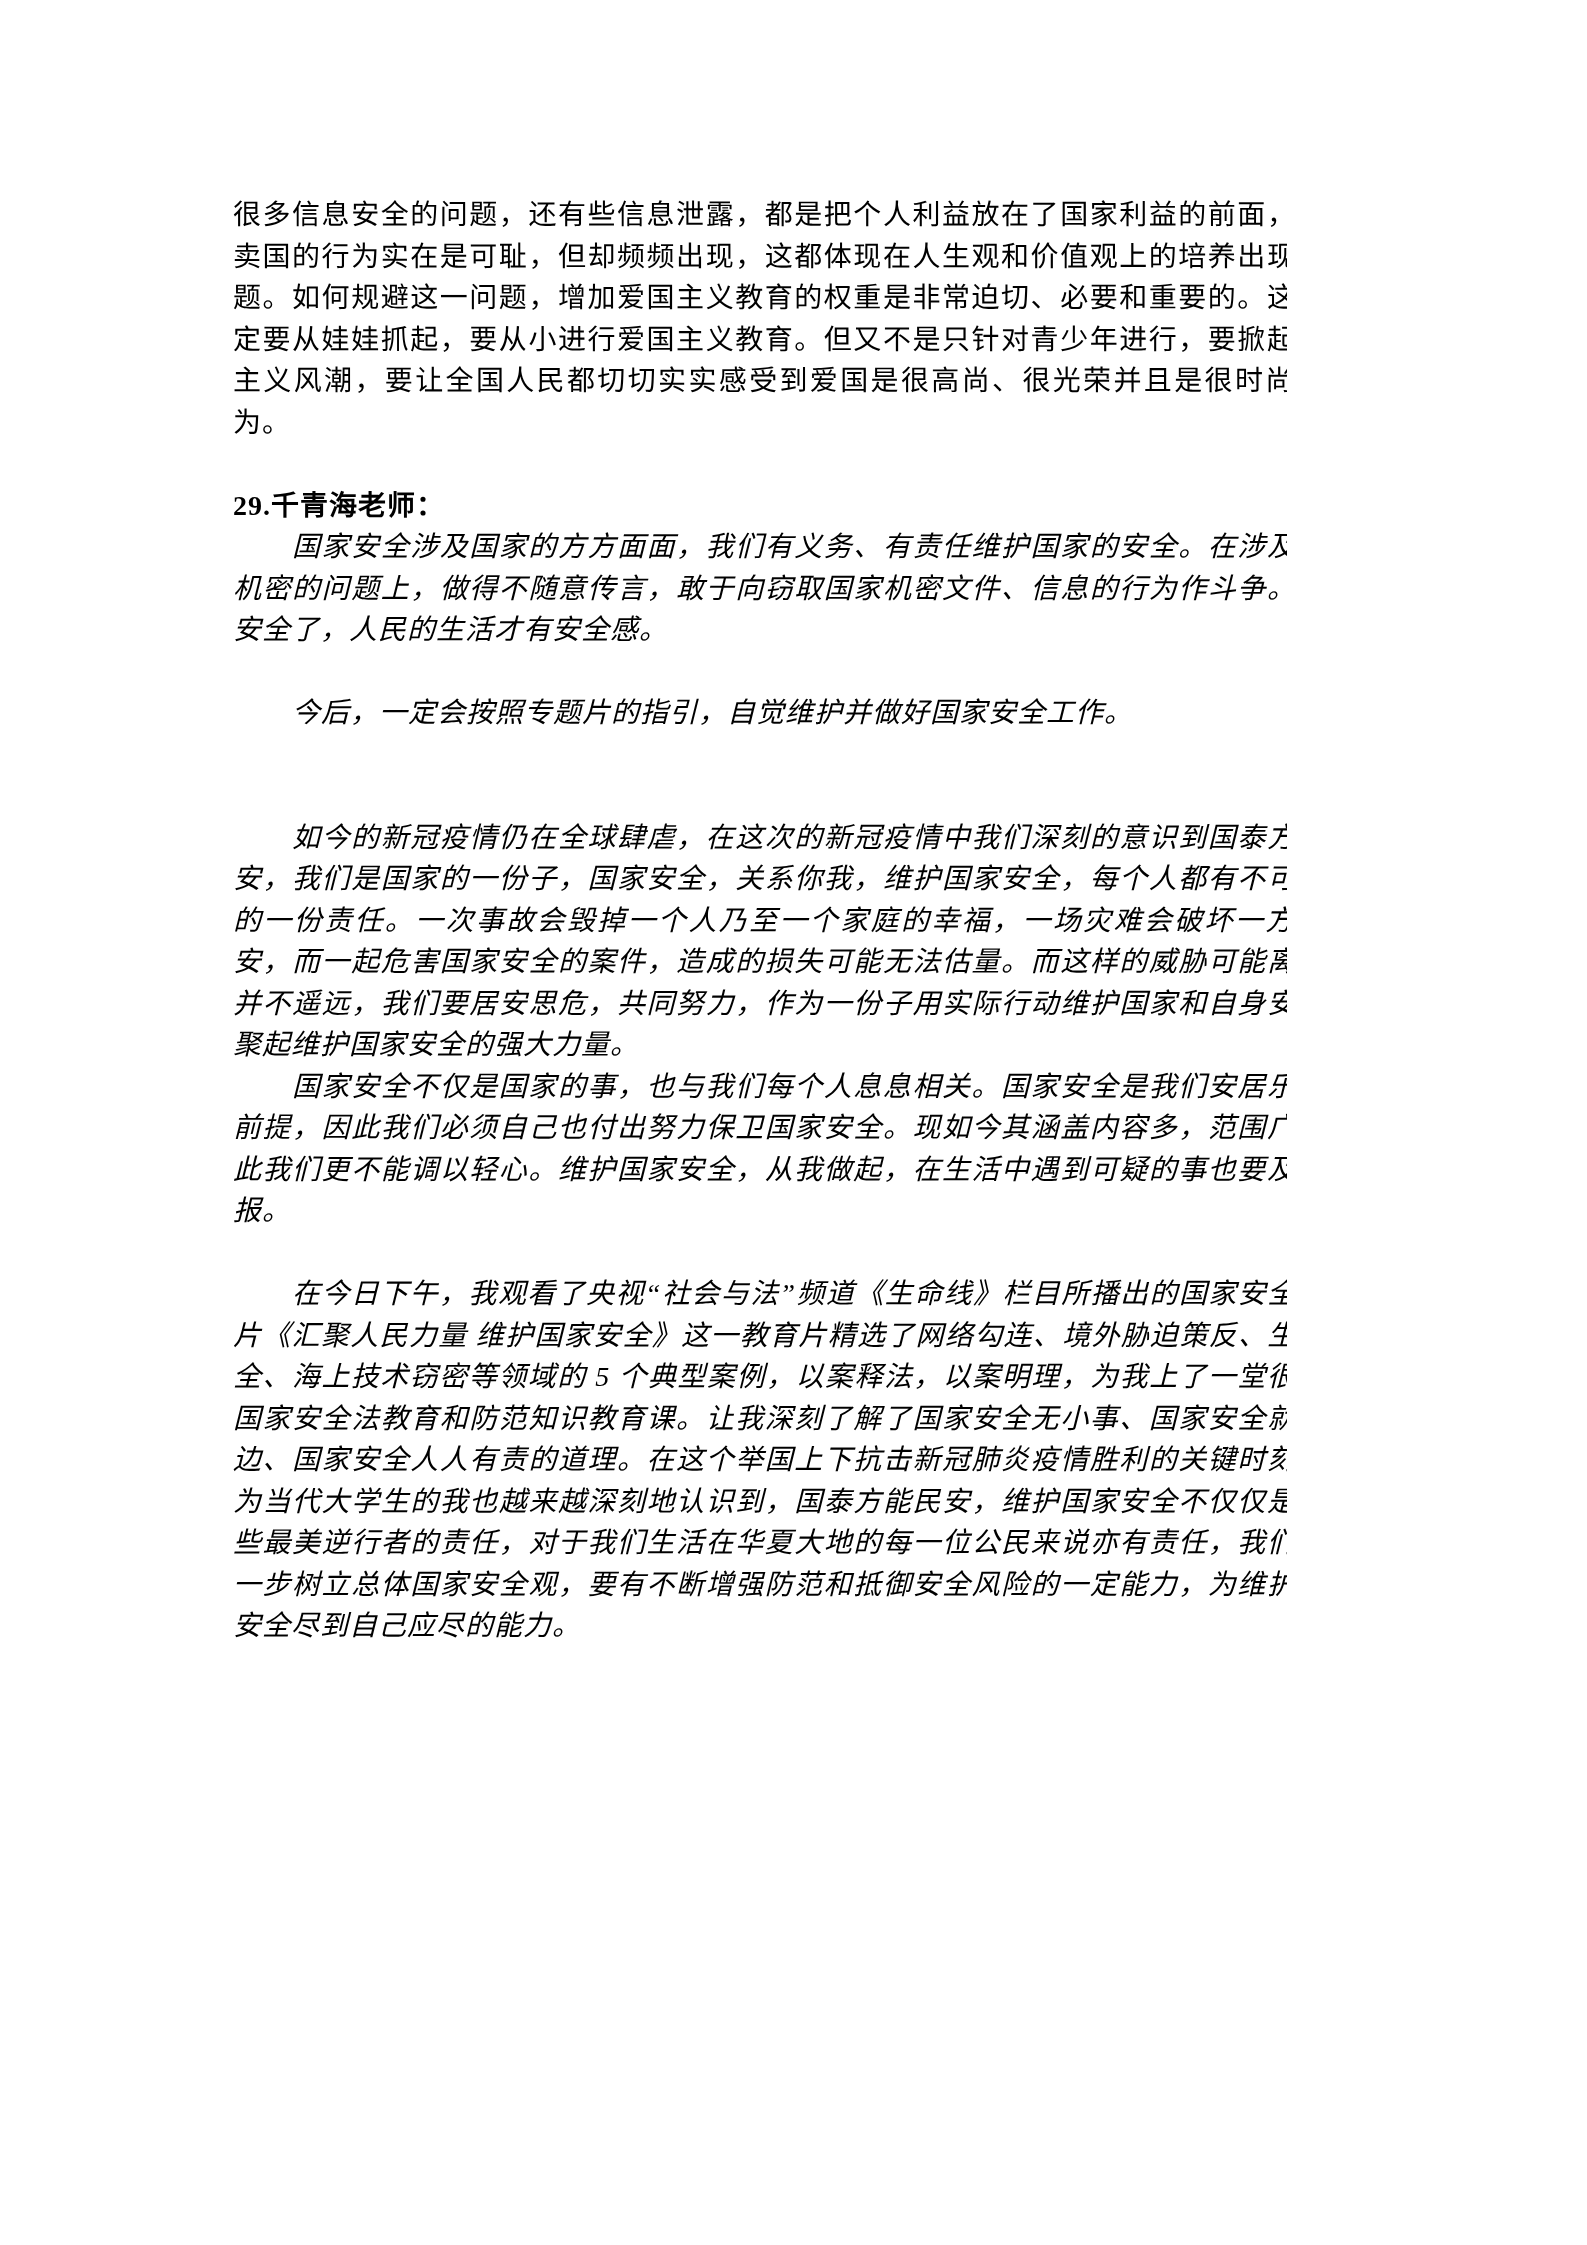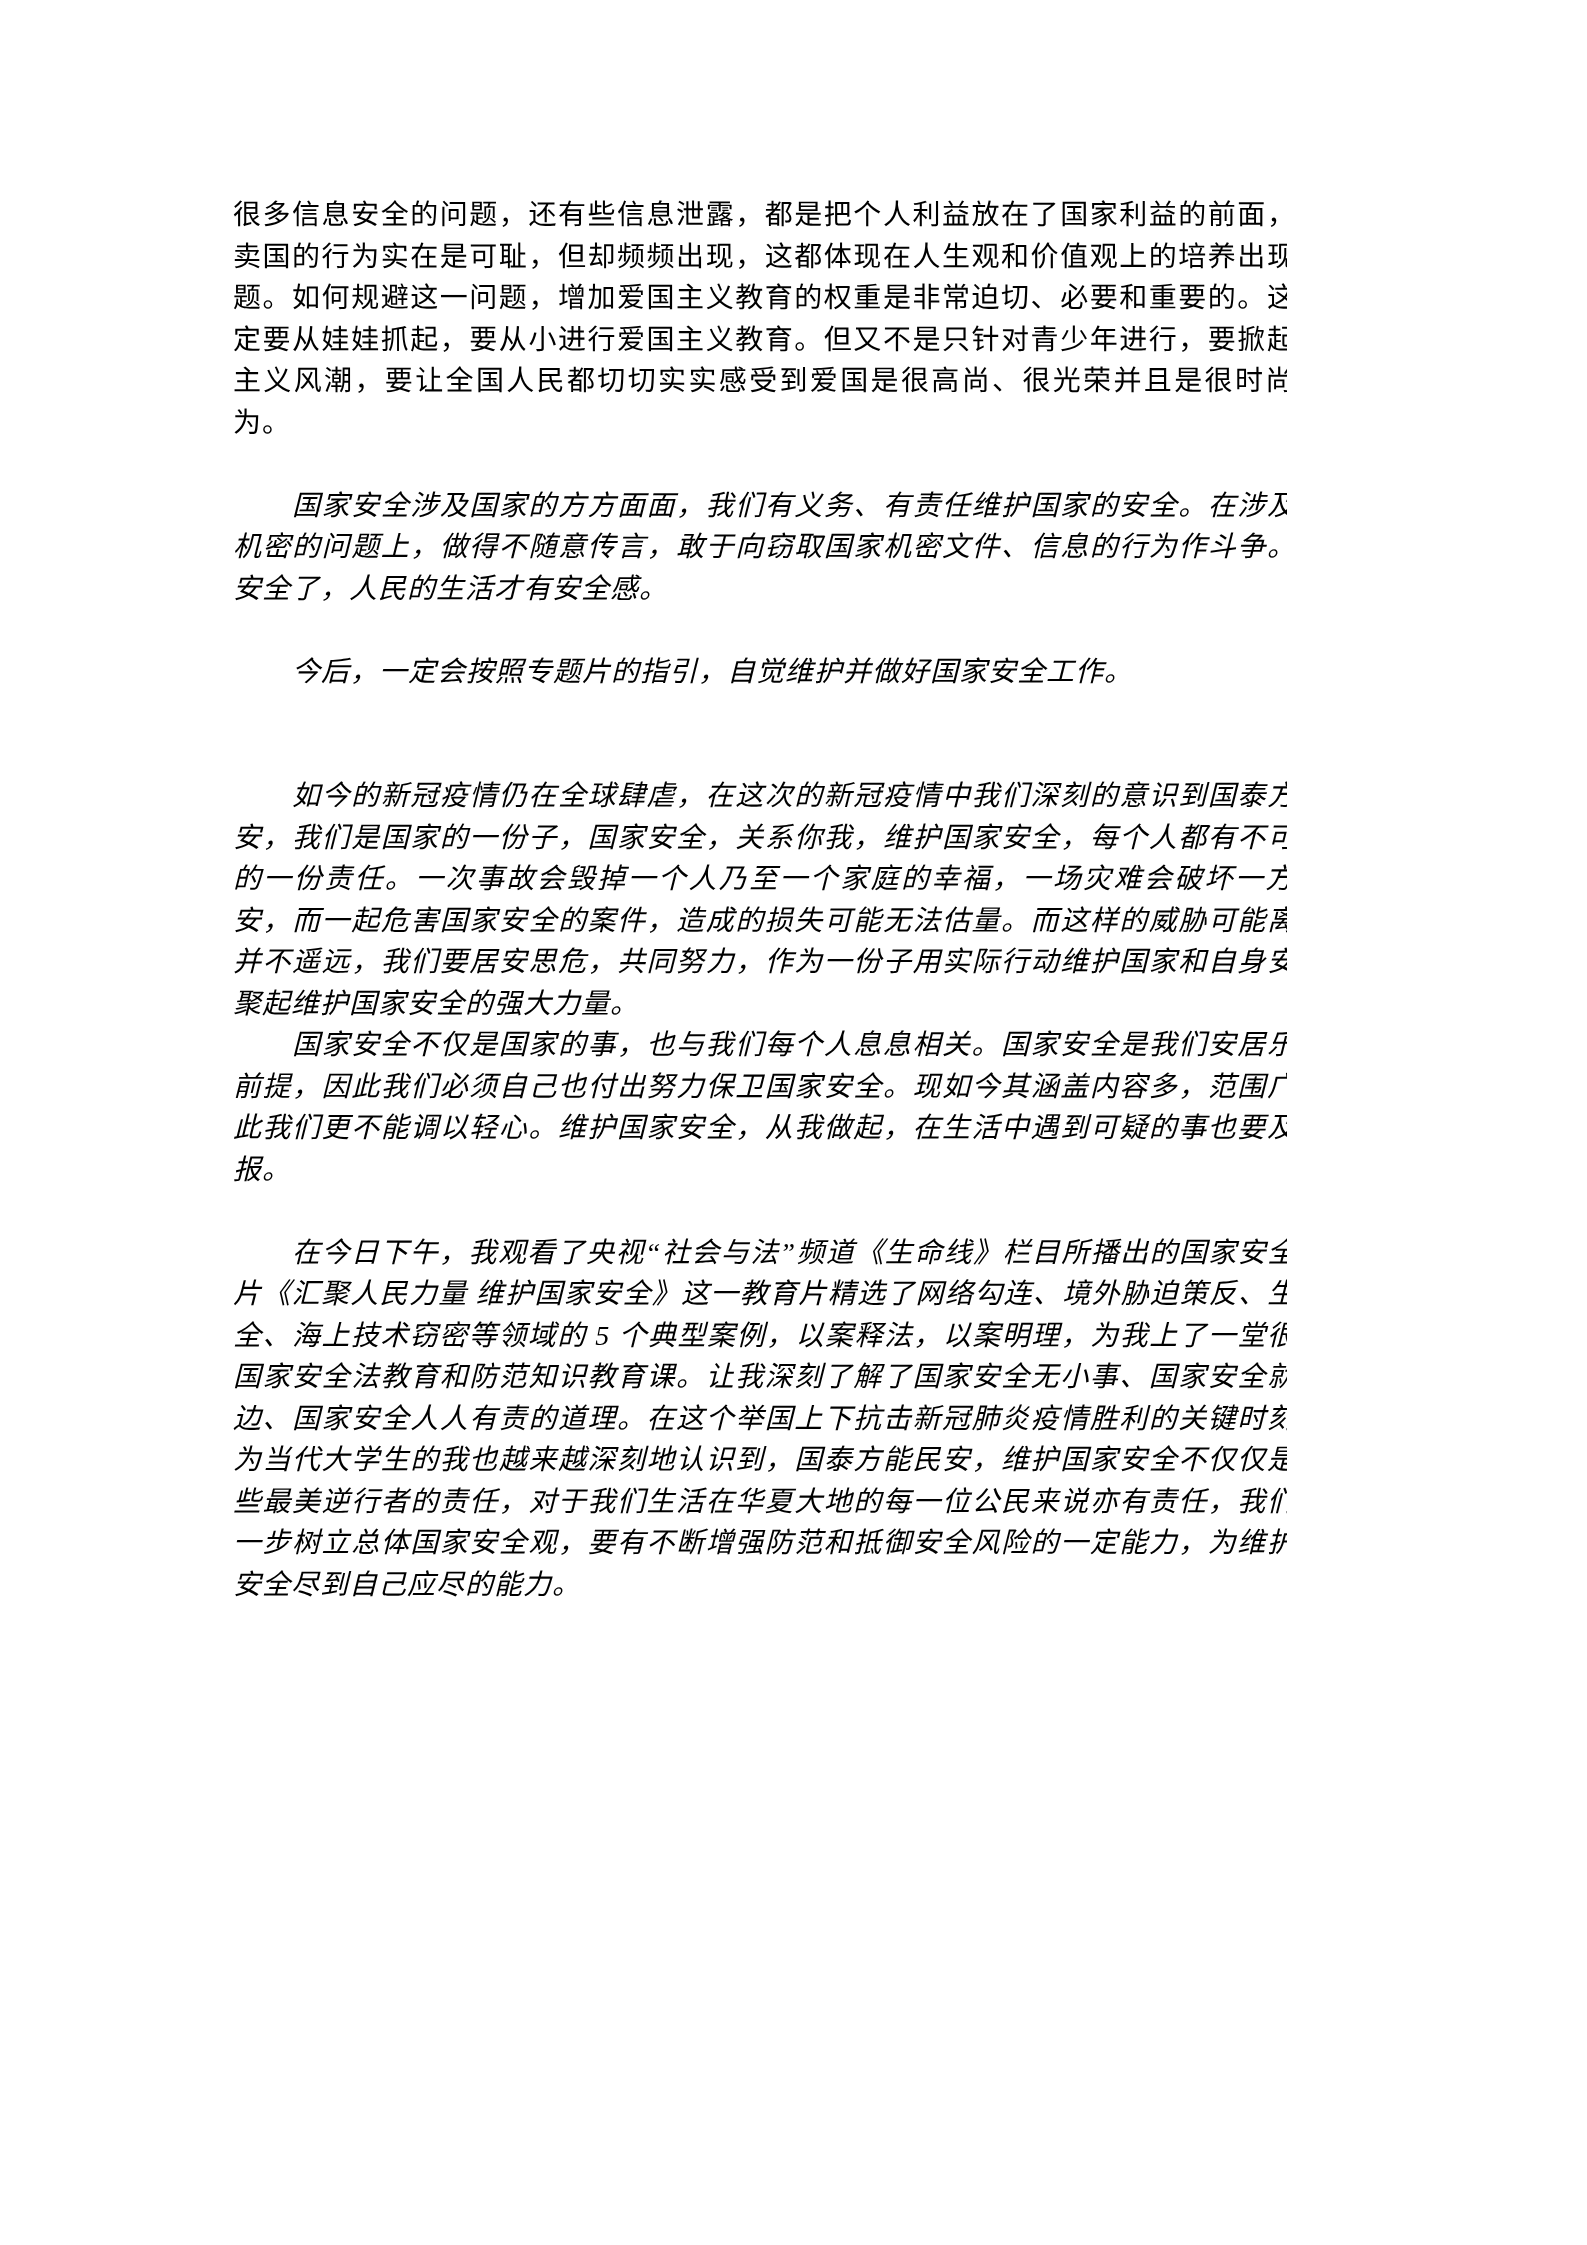--- a/index.html
+++ b/index.html
@@ -53,20 +53,21 @@
 </head>
 <body>
 
 <div class="doc-page">
   <div class="text-area">
 
     <p class="body-p">很多信息安全的问题，还有些信息泄露，都是把个人利益放在了国家利益的前面，这些卖国的行为实在是可耻，但却频频出现，这都体现在人生观和价值观上的培养出现了问题。如何规避这一问题，增加爱国主义教育的权重是非常迫切、必要和重要的。这些一定要从娃娃抓起，要从小进行爱国主义教育。但又不是只针对青少年进行，要掀起爱国主义风潮，要让全国人民都切切实实感受到爱国是很高尚、很光荣并且是很时尚的行为。</p>
 
     <div class="sp1"></div>
 
+    <h2 class="sec-heading">29.千青海老师：</h2>
 
     <p class="body-p indent">国家安全涉及国家的方方面面，我们有义务、有责任维护国家的安全。在涉及国家机密的问题上，做得不随意传言，敢于向窃取国家机密文件、信息的行为作斗争。国家安全了，人民的生活才有安全感。</p>
 
     <div class="sp1"></div>
 
 
 
     <p class="body-p indent">今后，一定会按照专题片的指引，自觉维护并做好国家安全工作。</p>
 
     <div class="sp2"></div>

